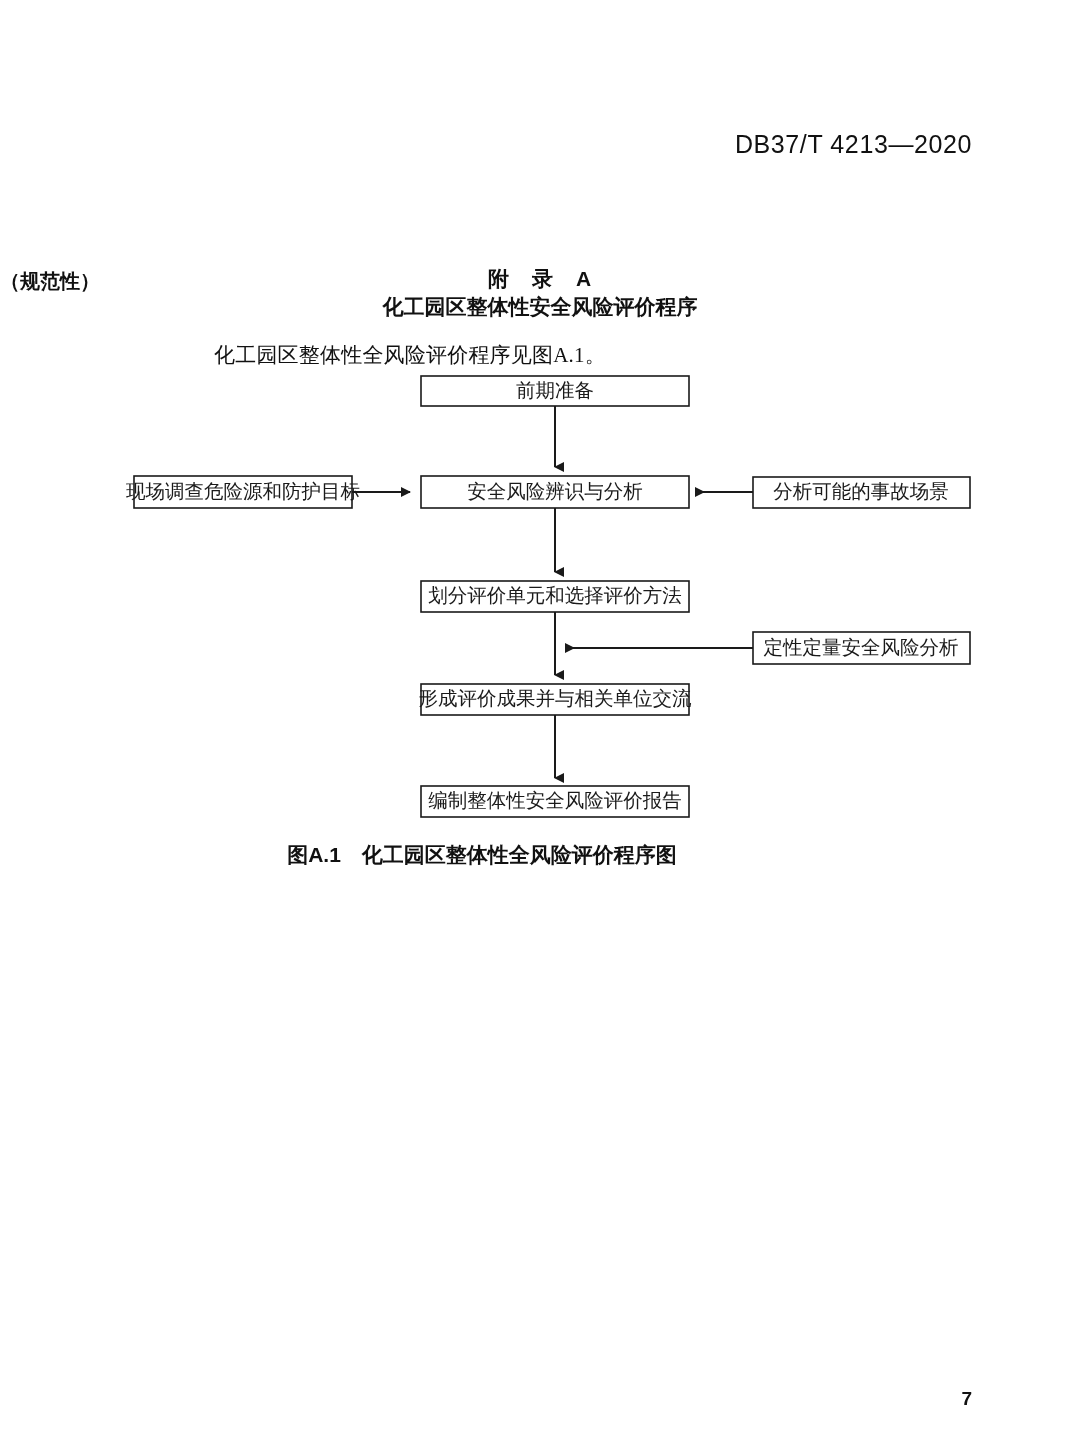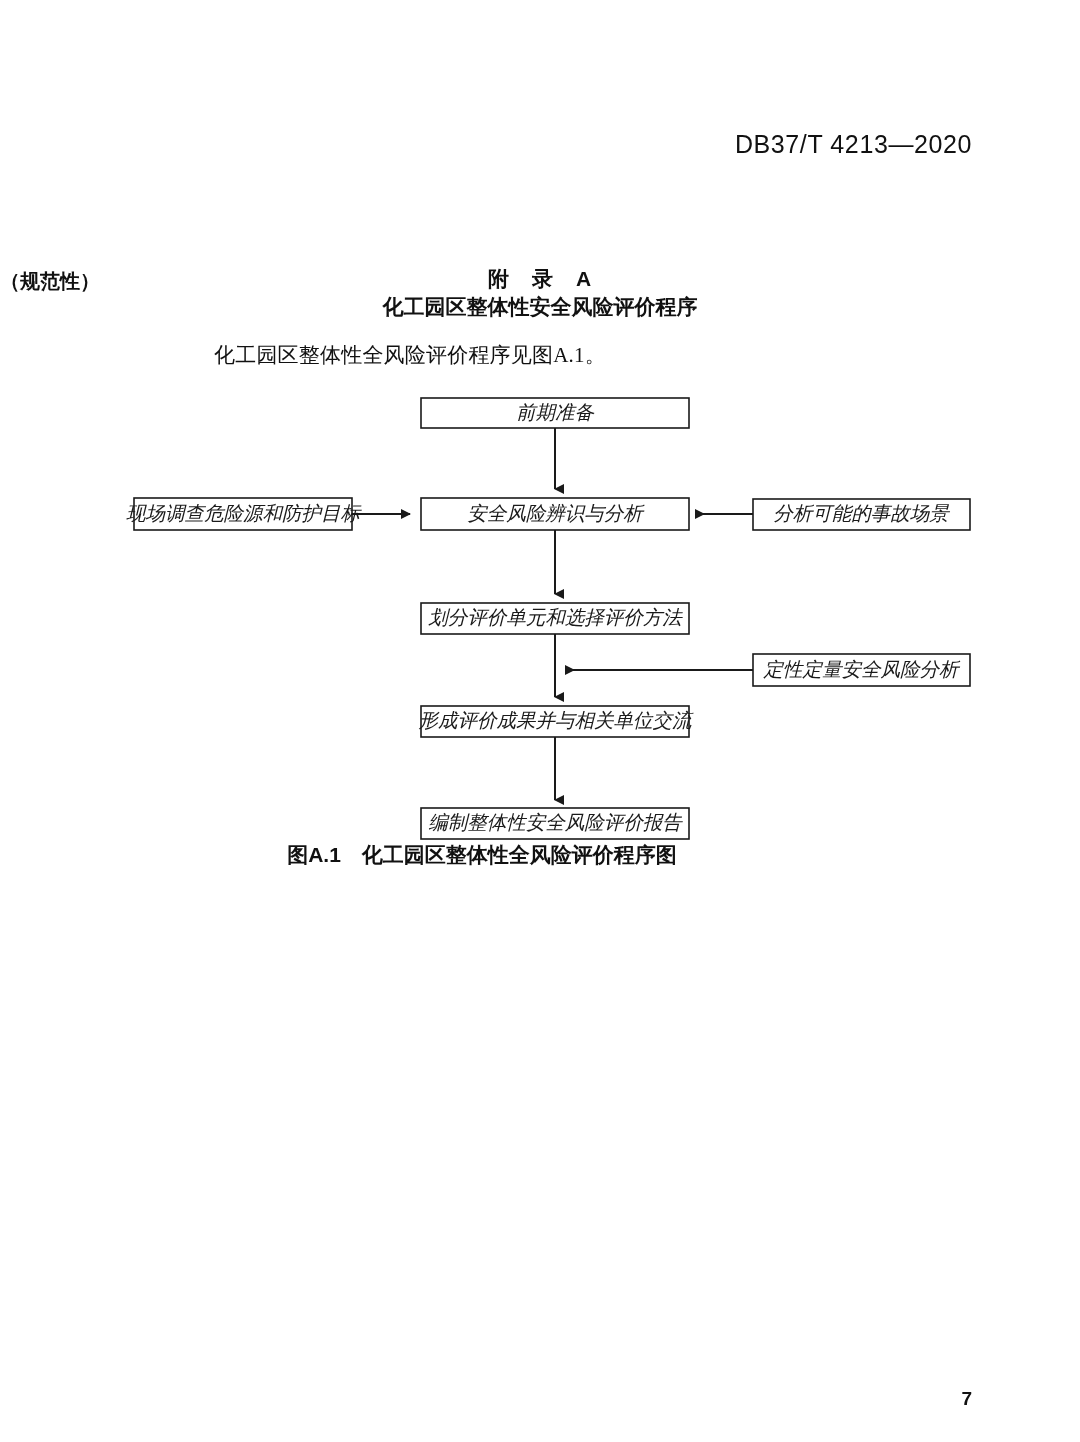--- a/index.html
+++ b/index.html
@@ -75,25 +75,24 @@
     left: 166px;
     font-size: 21px;
     letter-spacing: 0.2px;
     color: #111;
     white-space: nowrap;
     margin-left: 48px;
   }
   
   .figure-wrap {
     position: absolute;
-    top: 389px;
+    top: 367px;
     left: 110px;
     width: 880px;
     height: 465px;
-    font-style: italic;
   }
   .figure-caption {
     position: absolute;
     top: 841px;
     left: 0;
     width: 964px;
     text-align: center;
     font-family: "Liberation Sans", "DejaVu Sans", sans-serif;
     font-weight: bold;
     font-size: 21px;

